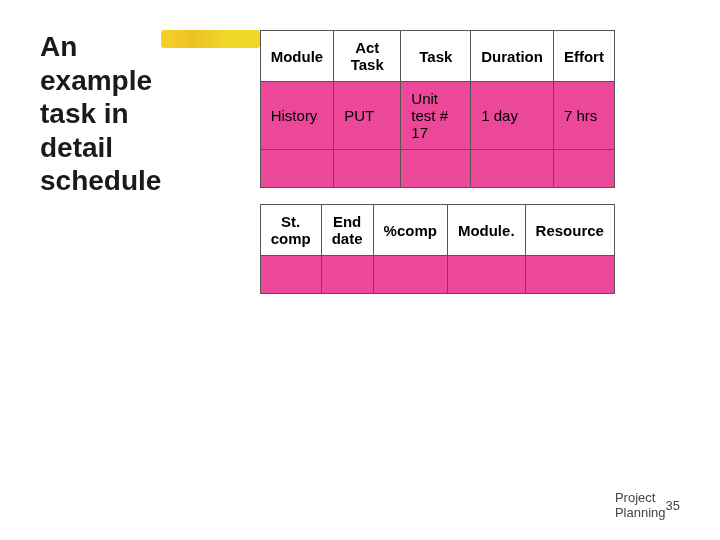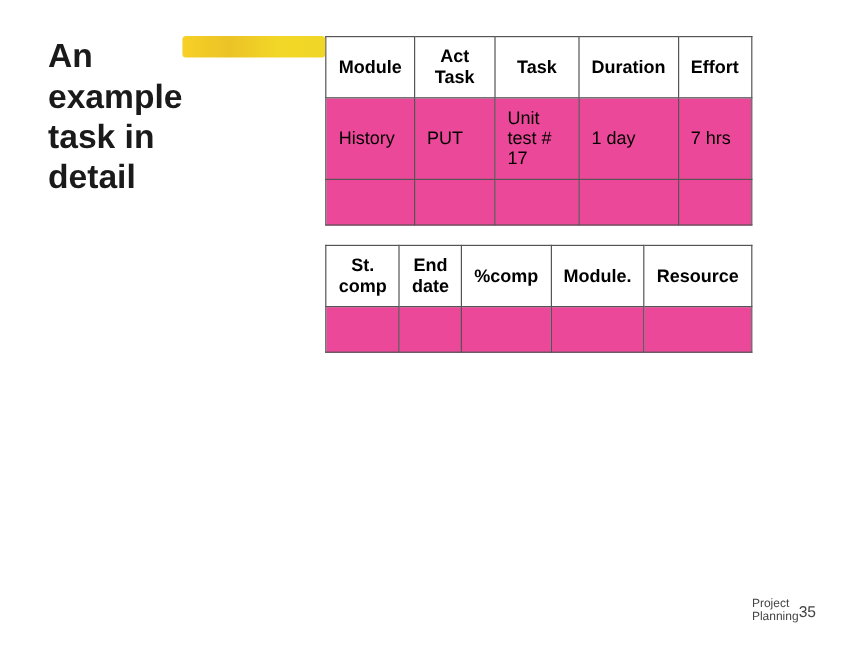--- a/index.html
+++ b/index.html
@@ -81,36 +81,37 @@
 
     .footer {
       display: flex;
       justify-content: space-between;
       align-items: center;
       margin-top: auto;
       padding-top: 10px;
     }
 
     .footer-text {
-      font-size: 10px;
+      font-size: 13px;
       color: #444;
     }
 
     .footer-page {
       font-size: 13px;
       color: #444;
     }
   </style>
 </head>
 <body>
 
 <div class="page-container">
 
   <div class="title">
     <span>An example task in detail</span><br>
+    <span>schedule</span>
   </div>
 
   <div class="highlight-bar"></div>
 
   <div class="tables-wrapper">
 
     <table class="top-table">
       <thead>
         <tr>
           <th>Module</th>

